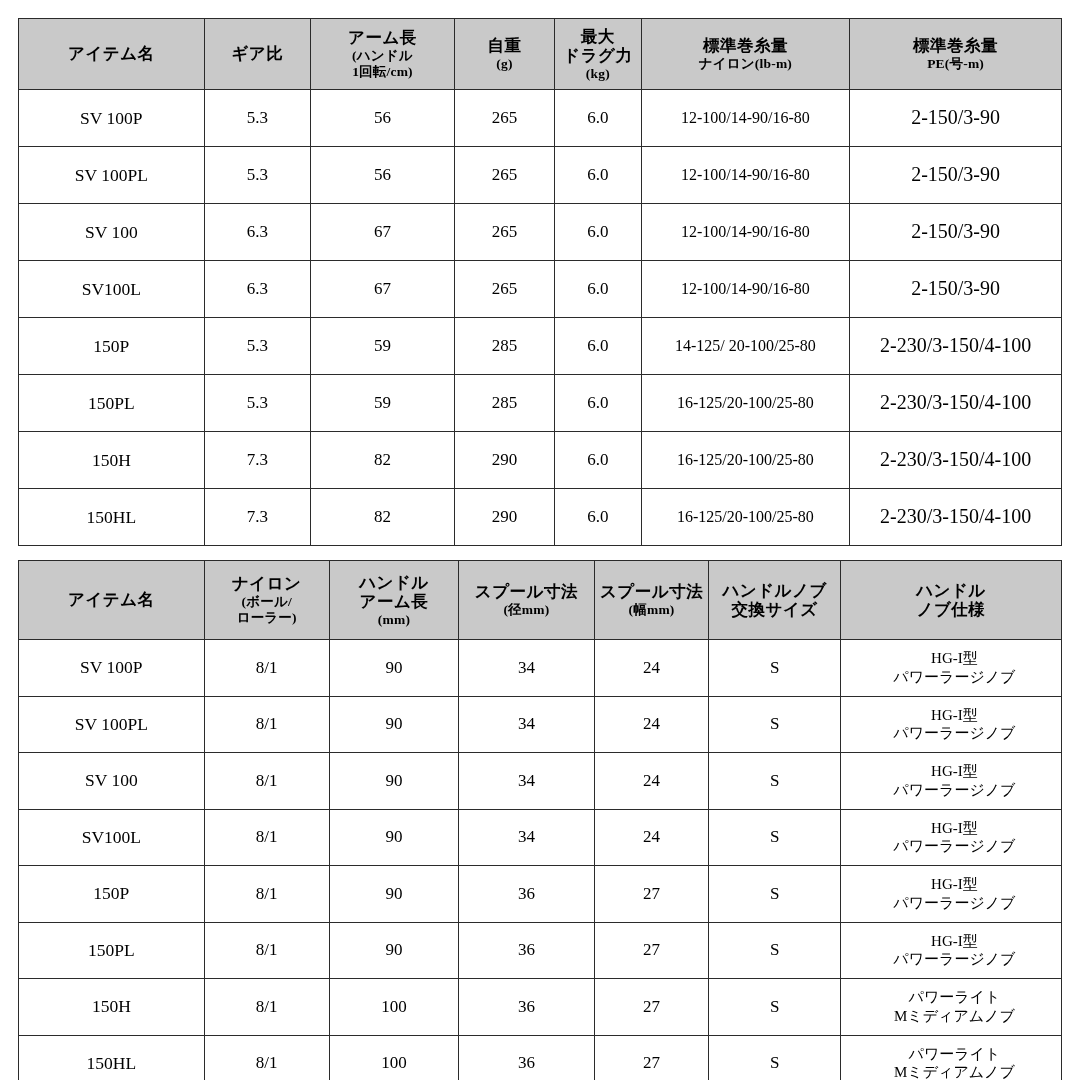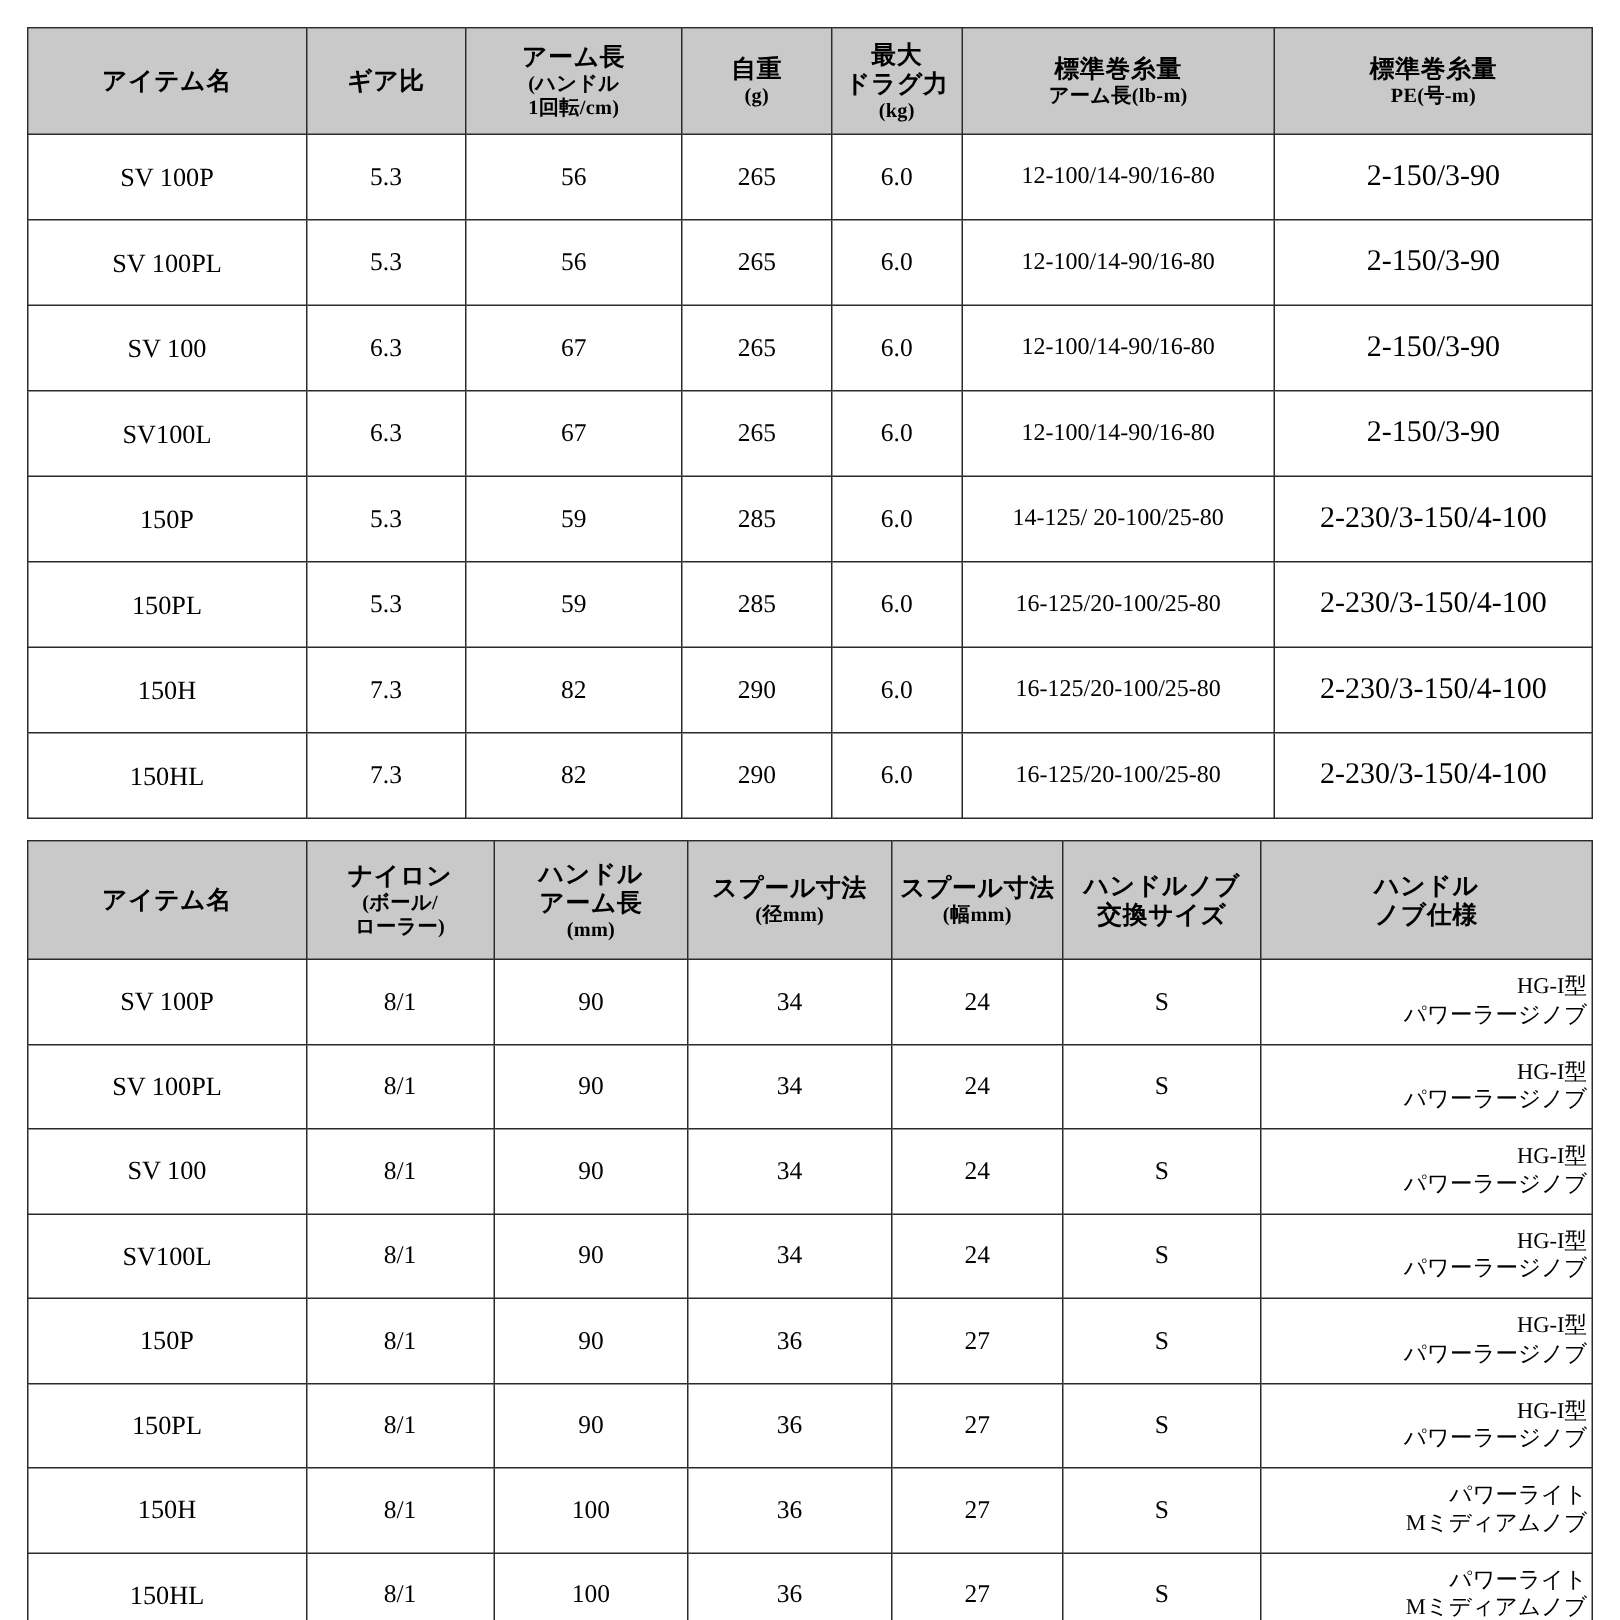--- a/index.html
+++ b/index.html
@@ -60,21 +60,21 @@
   #table1 tbody td { height: 52px; }
   #table1 td.item { font-size: 17.5px; }
   #table1 td.nylon { font-size: 16px; text-align: center; }
   #table1 td.pe { font-size: 20px; }
 
   
   #table2 thead th { height: 74px; }
   #table2 tbody td { height: 51.5px; }
   #table2 td.item { font-size: 17.5px; }
   #table2 td.knob {
-    text-align: right;
+    text-align: center;
     padding-left: 10px;
     font-size: 15px;
     line-height: 1.25;
   }
   .knob-l1 { display: block; }
   .knob-l2 { display: block; }
 </style>
 </head>
 <body>
 
@@ -105,21 +105,21 @@
         <th>
           <span class="hdr-main">自重</span>
           <span class="hdr-sub">(g)</span>
         </th>
         <th>
           <span class="hdr-main">最大<br>ドラグ力</span>
           <span class="hdr-sub">(kg)</span>
         </th>
         <th>
           <span class="hdr-main">標準巻糸量</span>
-          <span class="hdr-sub">アーム長(lb-m)</span>
+          <span class="hdr-sub">ナイロン(lb-m)</span>
         </th>
         <th>
           <span class="hdr-main">標準巻糸量</span>
           <span class="hdr-sub">PE(号-m)</span>
         </th>
       </tr>
     </thead>
     <tbody id="table1-body">
         <tr>
           <td class="item">SV 100P</td>

